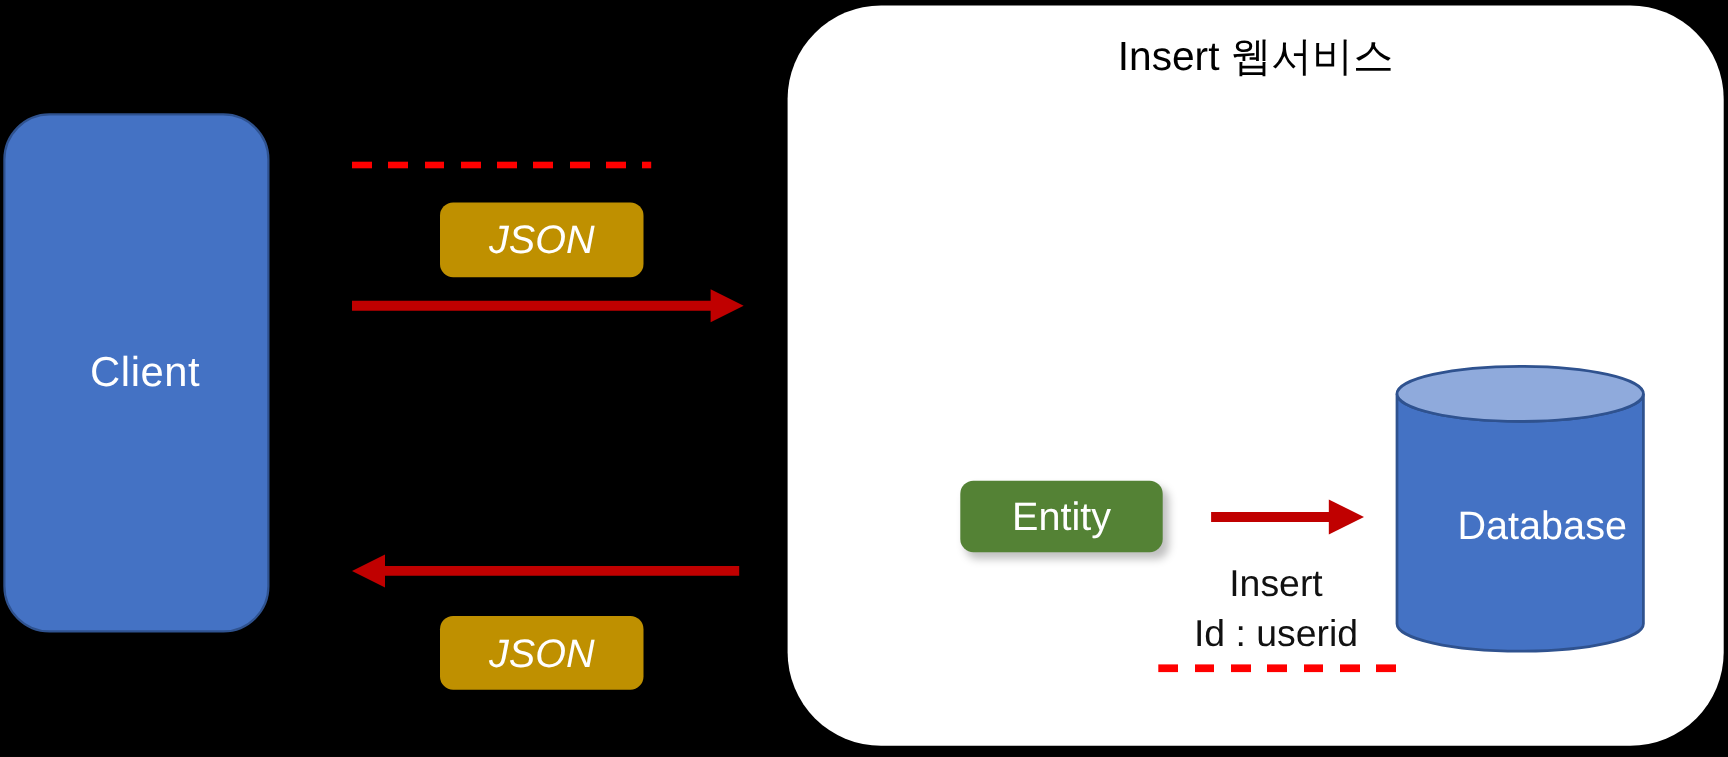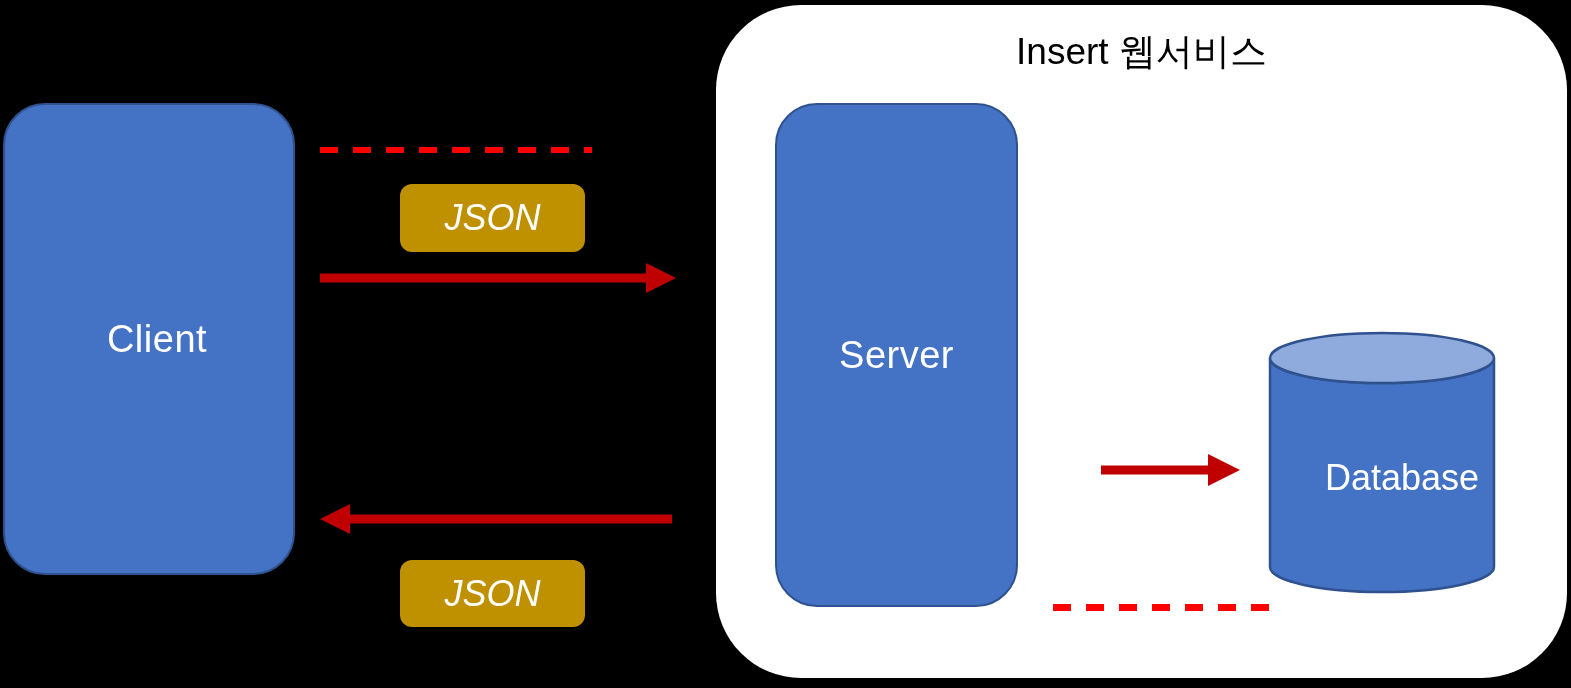--- a/index.html
+++ b/index.html
@@ -20,21 +20,21 @@
     border: 2px solid var(--box-blue-border, #2F528F);
     border-radius: 42px;
     display: flex;
     align-items: center;
     justify-content: center;
     color: var(--label-text, #fff);
     font-size: 38px;
     font-weight: 400;
     letter-spacing: 0.5px;
   }
-  #client-box { left: 3px;  top: 103px; width: 292px; height: 472px; padding-left: 16px; }
+  #client-box { left: 3px;  top: 103px; width: 242px; height: 472px; padding-left: 16px; }
   #server-box { left: 775px; top: 103px; width: 243px; height: 504px; }
 
   
   #restful-panel {
     left: 716px; top: 5px; width: 851px; height: 673px;
     background: var(--panel, #fff);
     border-radius: 85px;
   }
   #panel-title {
     left: 716px; top: 30px; width: 851px;
@@ -110,24 +110,24 @@
 
 <div id="stage">
 
   <div class="abs node-box" id="client-box">
     <span>Client</span>
   </div>
 
   <div class="abs" id="restful-panel"></div>
   <div class="abs" id="panel-title">Insert 웹서비스</div>
 
-  <div class="abs node-box" id="server-box">
-    <span>Server</span>
+
+  <div class="abs" id="entity-box">
+    <span>Entity</span>
   </div>
-
 
   <div class="abs dashed-red" id="request-dashed-line"></div>
 
   <div class="abs json-badge" id="json-request">
     <span>JSON</span>
   </div>
 
   <svg class="abs" style="left:318px; top:260px;" width="360" height="36">
     <line class="arrow-stroke" x1="2" y1="18" x2="332" y2="18"></line>
     <polygon class="arrow-fill" points="328,3 358,18 328,33"></polygon>
@@ -140,20 +140,24 @@
 
   <div class="abs json-badge" id="json-response">
     <span>JSON</span>
   </div>
 
   <svg class="abs" style="left:1098px; top:452px;" width="145" height="36">
     <line class="arrow-stroke" x1="3" y1="18" x2="112" y2="18"></line>
     <polygon class="arrow-fill" points="110,2 142,18 110,34"></polygon>
   </svg>
 
+  <div class="abs" id="insert-label">
+    <div>Insert</div>
+    <div>Id : userid</div>
+  </div>
 
   <div class="abs dashed-red" id="insert-dashed-line"></div>
 
   <svg class="abs" id="database-cylinder" width="228" height="266">
     <path class="cyl-body" d="M 2,27 L 2,236 A 112,25 0 0 0 226,236 L 226,27 A 112,25 0 0 1 2,27 Z"></path>
     <ellipse class="cyl-top" cx="114" cy="27" rx="112" ry="25"></ellipse>
   </svg>
   <div class="abs" id="database-label">Database</div>
 
 </div>

